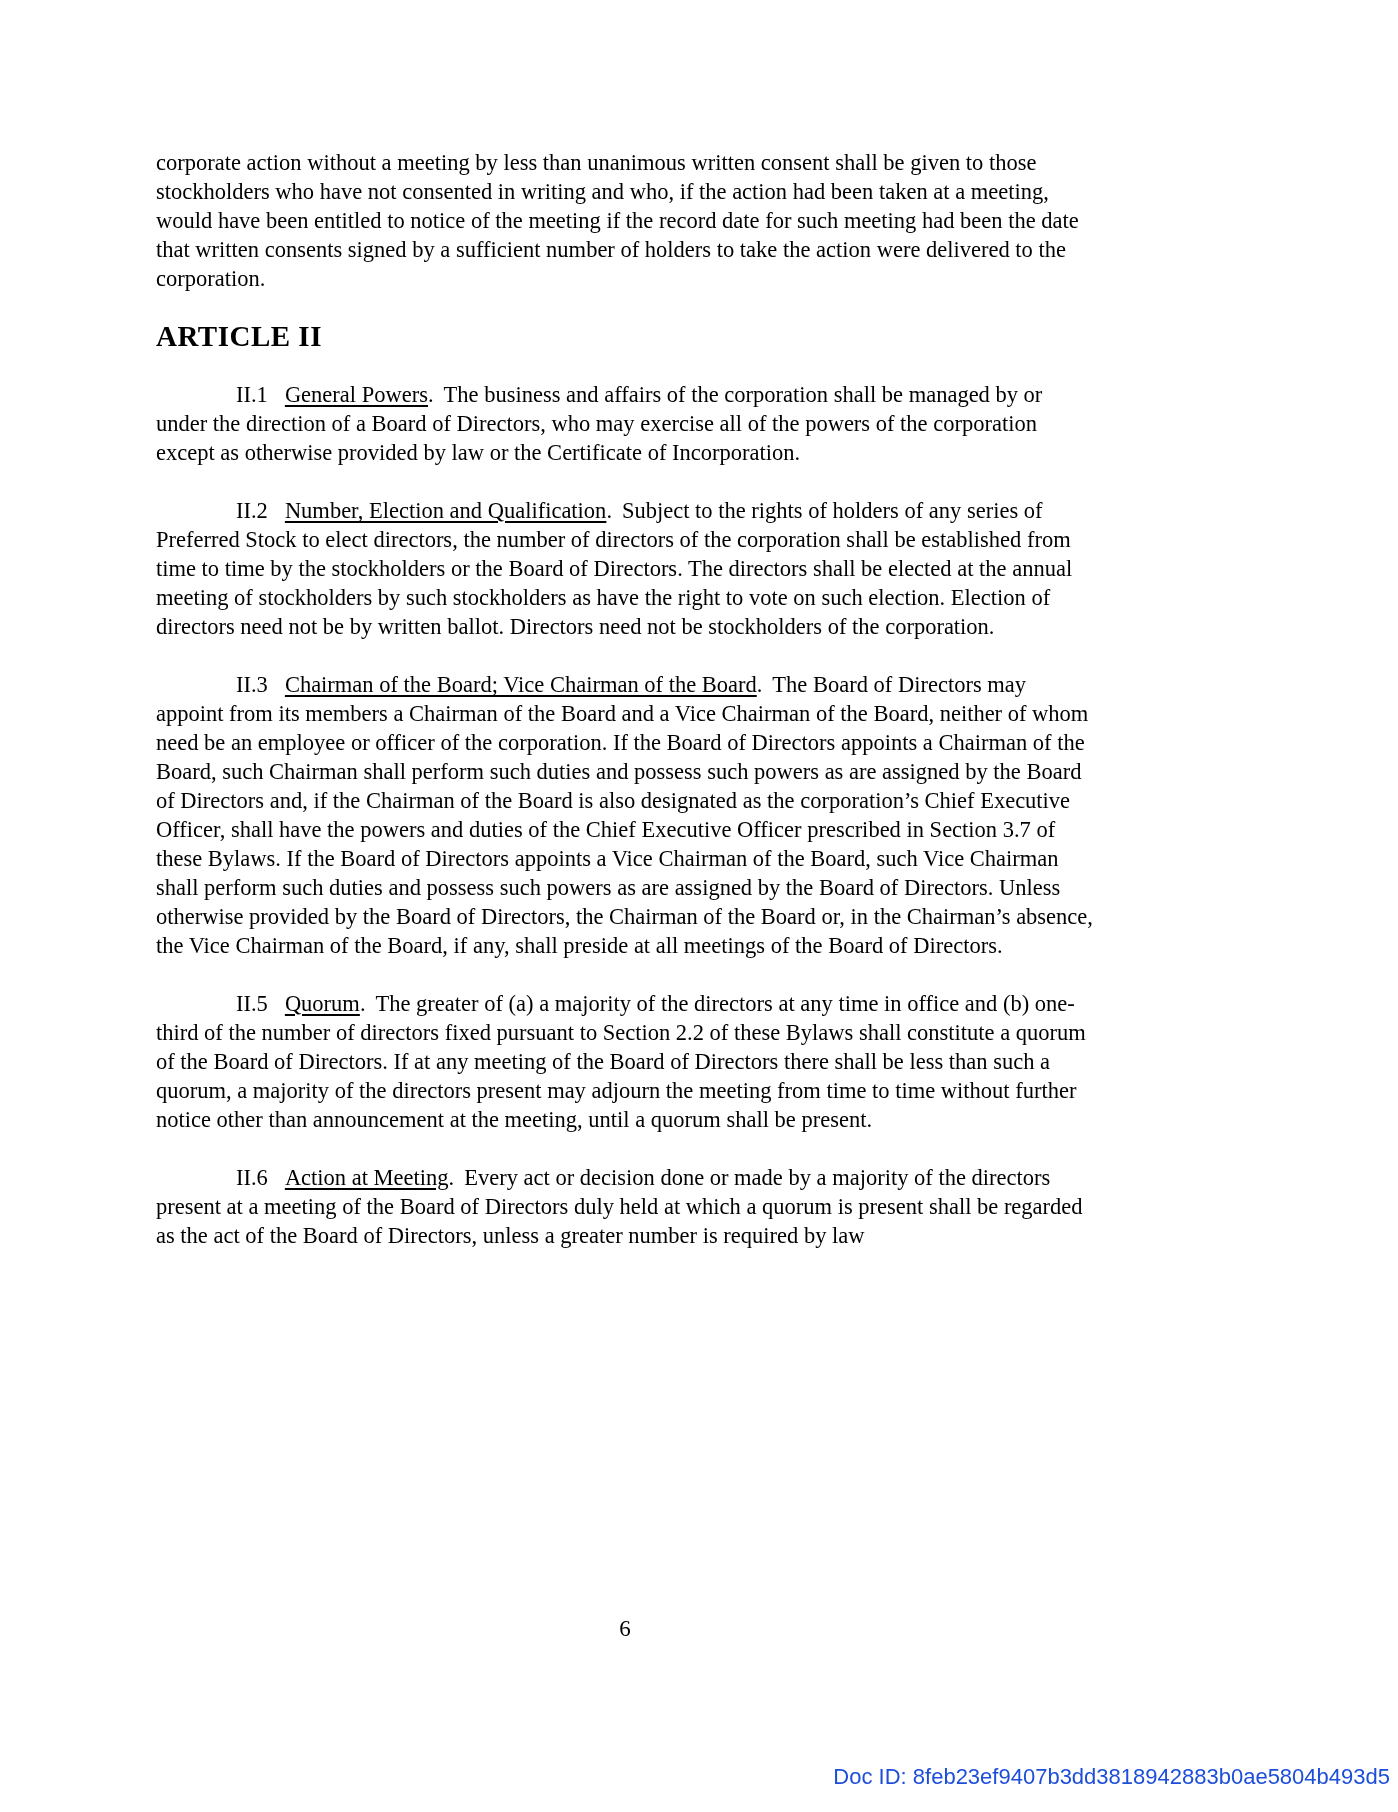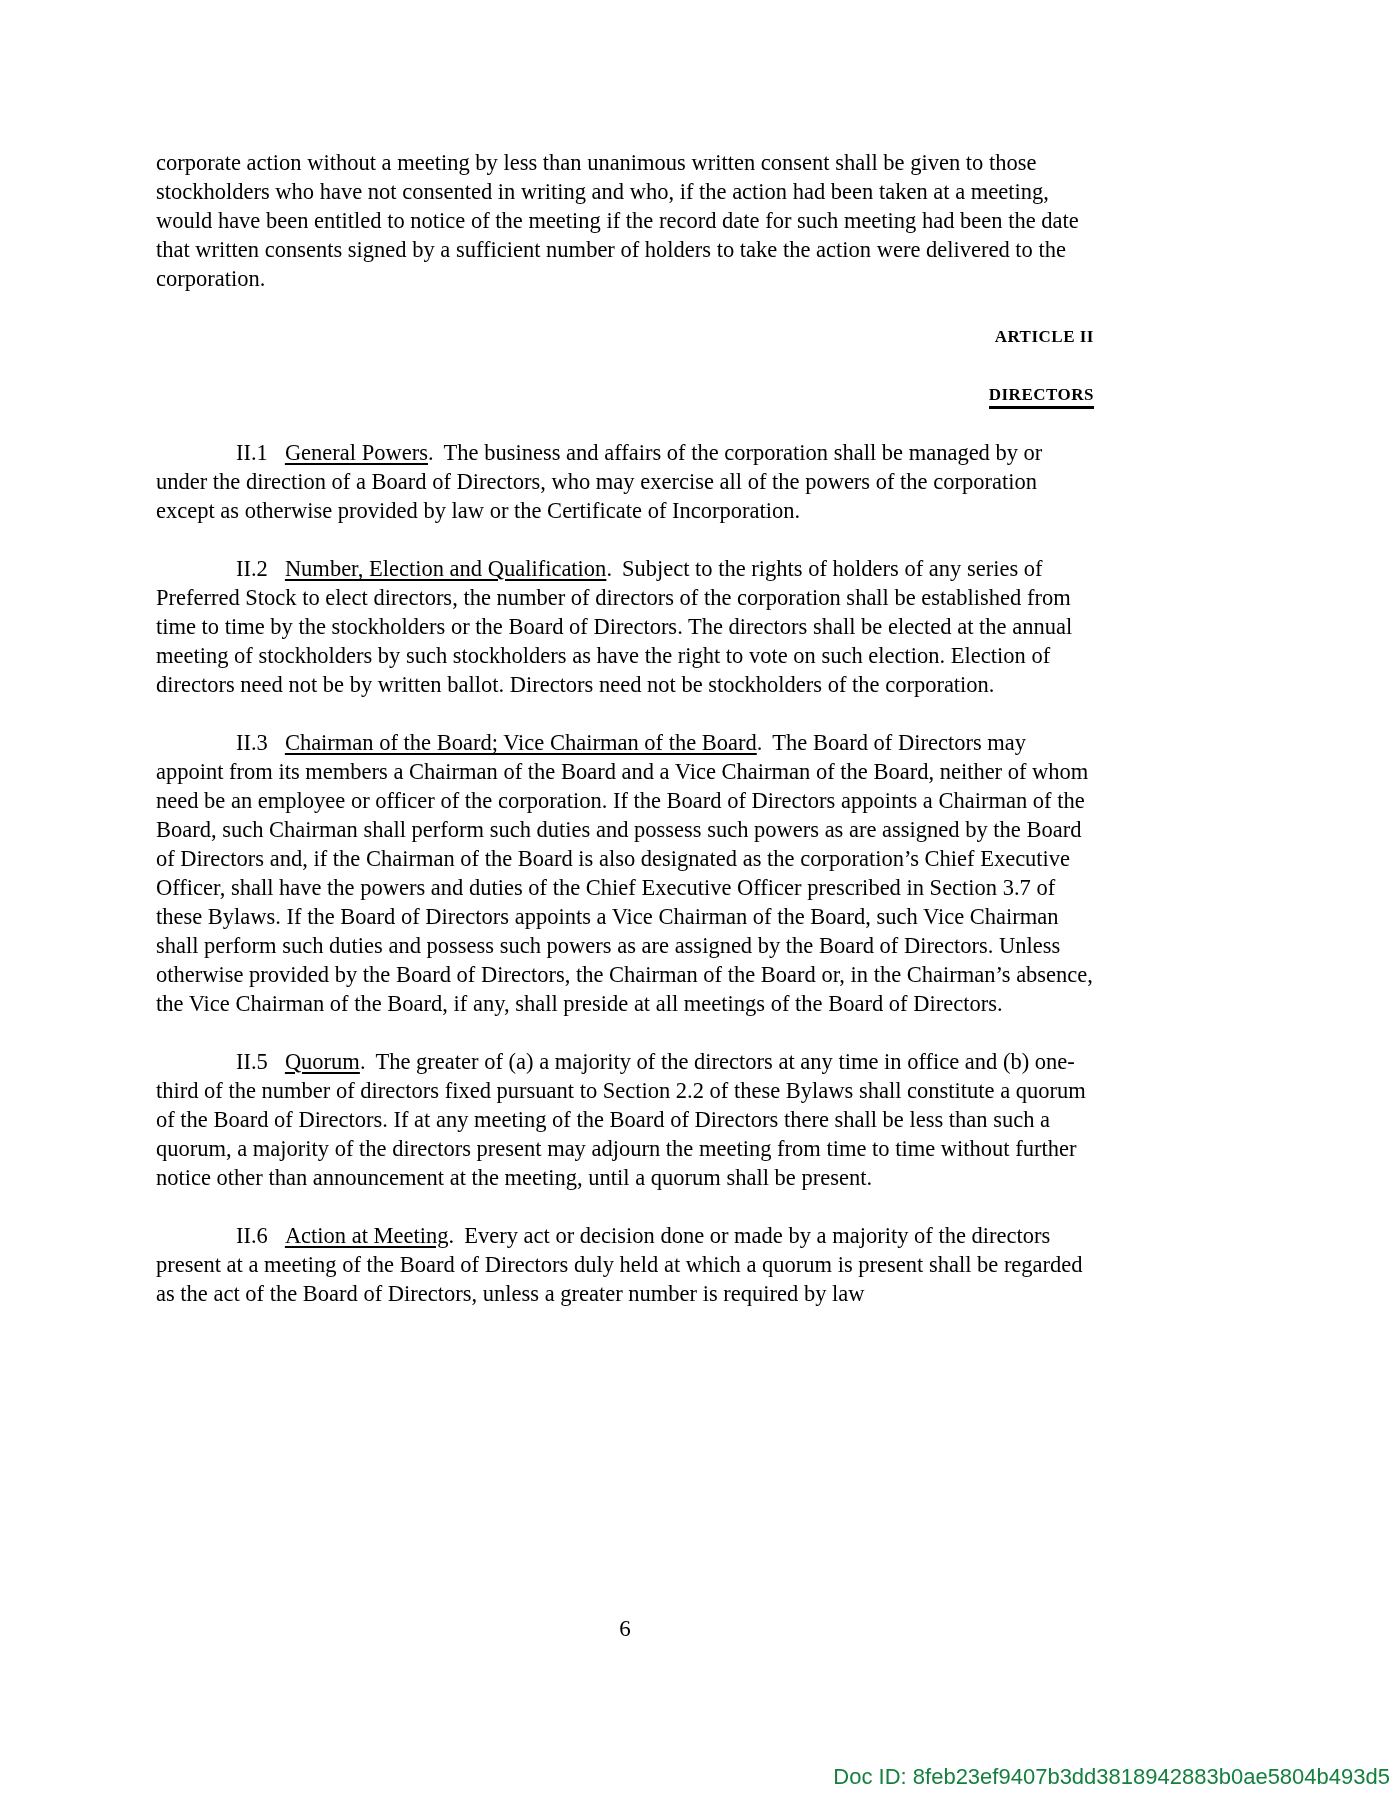--- a/index.html
+++ b/index.html
@@ -29,23 +29,23 @@
     line-height: 29px;
     text-align: left;
   }
   .para {
     margin: 0 0 29px 0;
   }
   .intro {
     text-indent: 0;
   }
   .heading {
-    text-align: right;
+    text-align: left;
     font-weight: bold;
-    font-size: 17px;
+    font-size: 29px;
     margin: 0 0 29px 0;
     letter-spacing: 0.5px;
   }
   .heading-underline-text {
     border-bottom: 3px solid #000;
     padding-bottom: 2px;
   }
   .section-para {
     text-indent: 80px;
   }
@@ -69,35 +69,34 @@
     font-size: 23px;
     line-height: 29px;
   }
   .doc-id {
     position: absolute;
     right: 8px;
     top: 1764px;
     font-family: "Liberation Sans", sans-serif;
     font-size: 22px;
     line-height: 26px;
-    color: #15803d;
+    color: #1d4ed8;
     white-space: nowrap;
   }
 </style>
 </head>
 <body>
 
 <div class="page">
   <div class="content">
 
     <p class="para intro">corporate action without a meeting by less than unanimous written consent shall be given to those stockholders who have not consented in writing and who, if the action had been taken at a meeting, would have been entitled to notice of the meeting if the record date for such meeting had been the date that written consents signed by a sufficient number of holders to take the action were delivered to the corporation.</p>
 
     <p class="heading">ARTICLE II</p>
 
-    <p class="heading"><span class="heading-underline-text">DIRECTORS</span></p>
 
     <div id="sections">
   <p class="para section-para"><span class="sec-num">II.1</span><span class="sec-title">General Powers</span><span class="sec-suffix">.</span><span class="sec-body">The business and affairs of the corporation shall be managed by or under the direction of a Board of Directors, who may exercise all of the powers of the corporation except as otherwise provided by law or the Certificate of Incorporation.</span></p>
 
   <p class="para section-para"><span class="sec-num">II.2</span><span class="sec-title">Number, Election and Qualification</span><span class="sec-suffix">.</span><span class="sec-body">Subject to the rights of holders of any series of Preferred Stock to elect directors, the number of directors of the corporation shall be established from time to time by the stockholders or the Board of Directors.  The directors shall be elected at the annual meeting of stockholders by such stockholders as have the right to vote on such election.  Election of directors need not be by written ballot.  Directors need not be stockholders of the corporation.</span></p>
 
   <p class="para section-para"><span class="sec-num">II.3</span><span class="sec-title">Chairman of the Board; Vice Chairman of the Board</span><span class="sec-suffix">.</span><span class="sec-body">The Board of Directors may appoint from its members a Chairman of the Board and a Vice Chairman of the Board, neither of whom need be an employee or officer of the corporation.  If the Board of Directors appoints a Chairman of the Board, such Chairman shall perform such duties and possess such powers as are assigned by the Board of Directors and, if the Chairman of the Board is also designated as the corporation’s Chief Executive Officer, shall have the powers and duties of the Chief Executive Officer prescribed in Section 3.7 of these Bylaws.  If the Board of Directors appoints a Vice Chairman of the Board, such Vice Chairman shall perform such duties and possess such powers as are assigned by the Board of Directors.  Unless otherwise provided by the Board of Directors, the Chairman of the Board or, in the Chairman’s absence, the Vice Chairman of the Board, if any, shall preside at all meetings of the Board of Directors.</span></p>
 
 
   <p class="para section-para"><span class="sec-num">II.5</span><span class="sec-title">Quorum</span><span class="sec-suffix">.</span><span class="sec-body">The greater of (a) a majority of the directors at any time in office and (b) one-third of the number of directors fixed pursuant to Section 2.2 of these Bylaws shall constitute a quorum of the Board of Directors.  If at any meeting of the Board of Directors there shall be less than such a quorum, a majority of the directors present may adjourn the meeting from time to time without further notice other than announcement at the meeting, until a quorum shall be present.</span></p>

